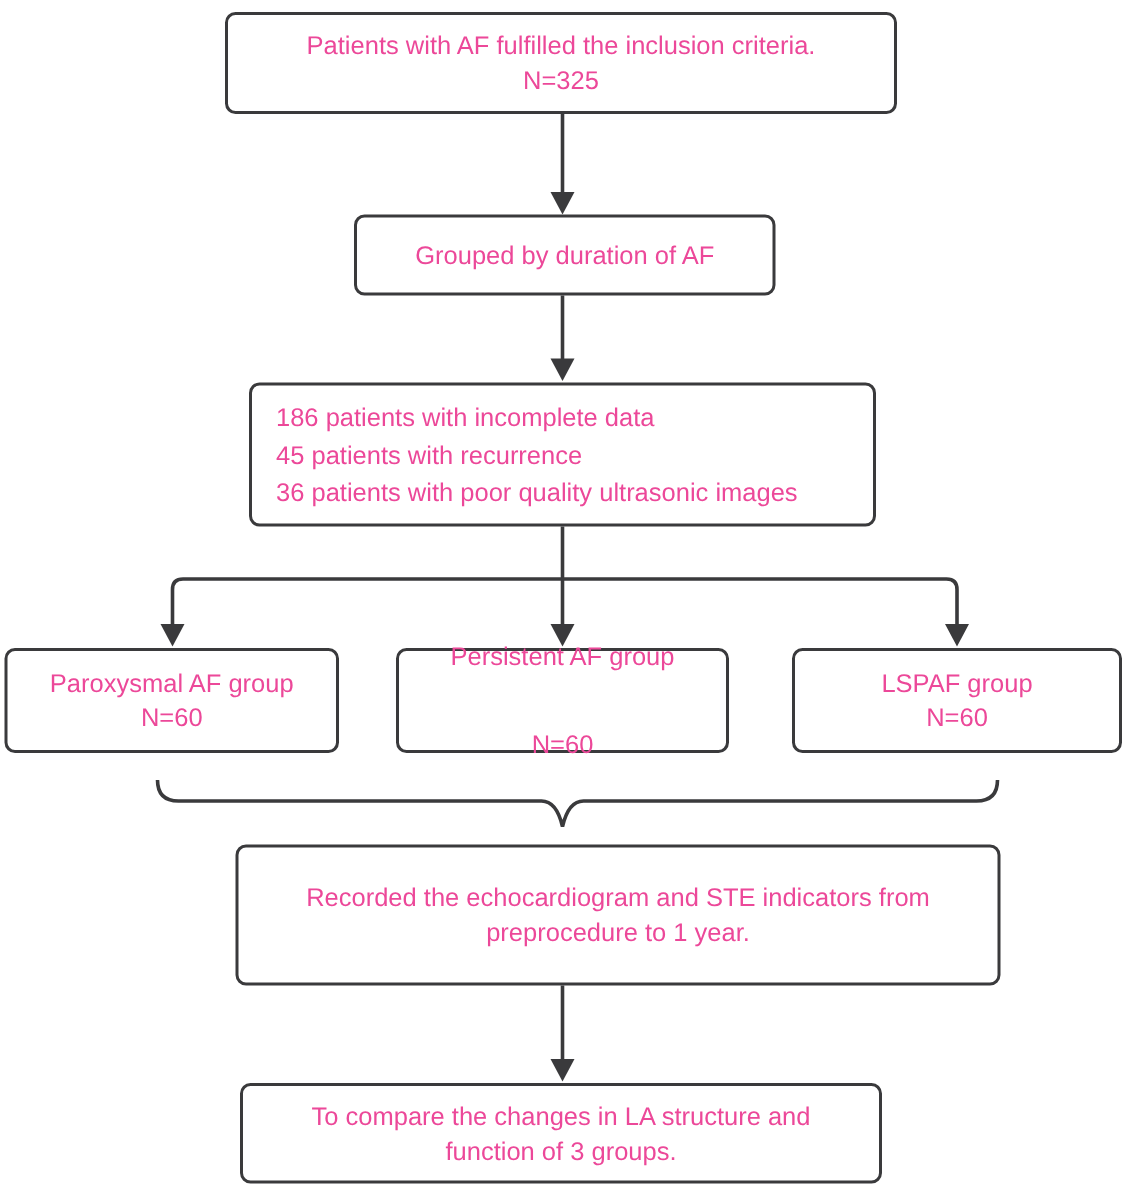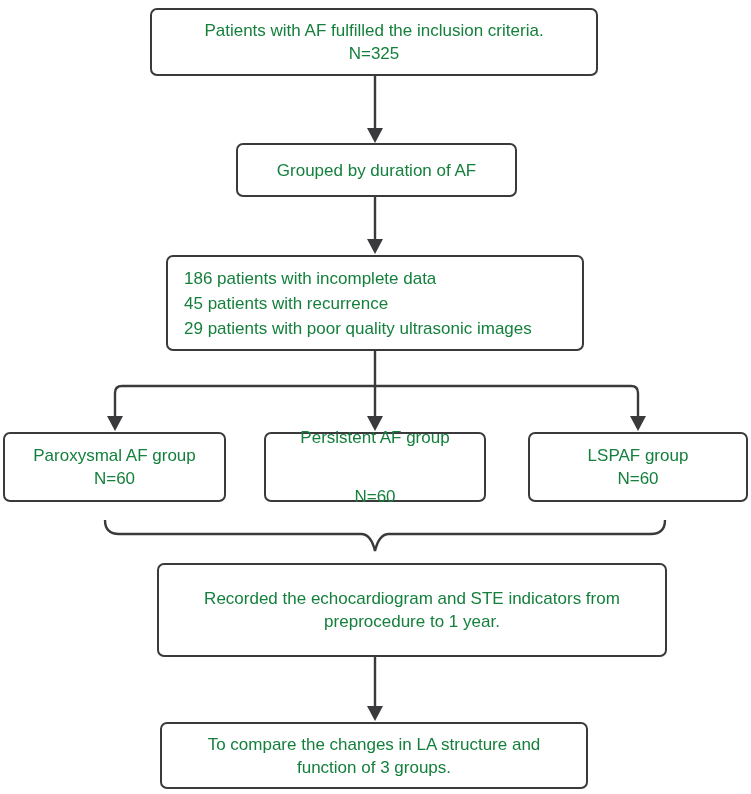--- a/index.html
+++ b/index.html
@@ -2,21 +2,21 @@
 <html><head>
 <meta charset="utf-8">
 <style>
   html, body { margin: 0; padding: 0; background: #ffffff; }
   .stage {
     position: relative;
     width: 751px;
     height: 794px;
     background: #ffffff;
     font-family: "Liberation Sans", sans-serif;
-    color: #15803d;
+    color: #ec4899;
     overflow: hidden;
   }
   .connectors {
     position: absolute;
     left: 0; top: 0;
     width: 751px; height: 794px;
   }
   .box {
     position: absolute;
     box-sizing: border-box;
@@ -69,21 +69,21 @@
     <div class="line">N=325</div>
   </div>
 
   <div class="box" style="left:236px; top:143px; width:281px; height:54px;text-align:right;">
     <div class="line">Grouped by duration of AF</div>
   </div>
 
   <div class="box left-align" style="left:166px; top:255px; width:418px; height:96px;">
     <div class="line">186 patients with incomplete data</div>
     <div class="line">45 patients with recurrence</div>
-    <div class="line">29 patients with poor quality ultrasonic images</div>
+    <div class="line">36 patients with poor quality ultrasonic images</div>
   </div>
 
   <div class="box" style="left:3px; top:432px; width:223px; height:70px;">
     <div class="line">Paroxysmal AF group</div>
     <div class="line">N=60</div>
   </div>
 
   <div class="box" style="left:264px; top:432px; width:222px; height:70px;gap:36px;">
     <div class="line">Persistent AF group</div>
     <div class="line">N=60</div>

